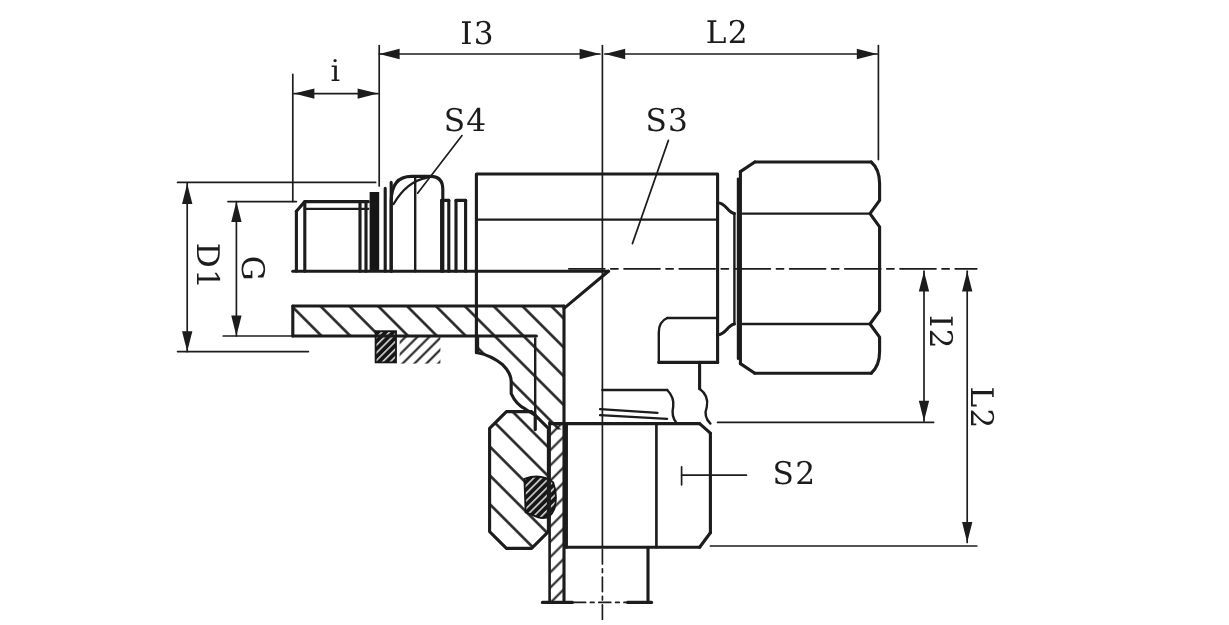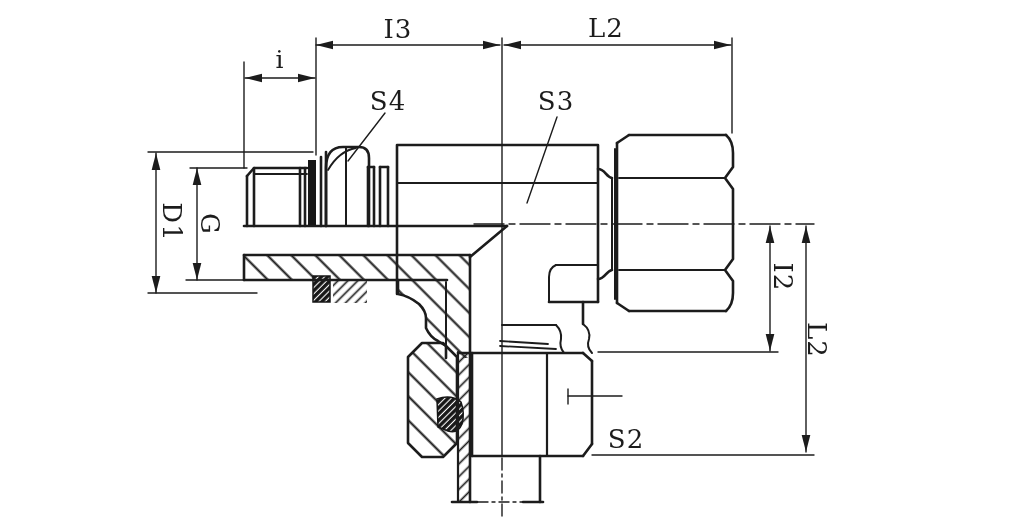--- a/index.html
+++ b/index.html
@@ -202,15 +202,15 @@
 
 <div class="lbl small" style="left:280px;top:59px;">i</div>
 <div class="lbl" style="left:398px;top:29px;">I3</div>
 <div class="lbl" style="left:606px;top:28px;">L2</div>
 <div class="lbl" style="left:388px;top:101px;">S4</div>
 <div class="lbl" style="left:556px;top:101px;text-align:right;">S3</div>
 <div class="lbl rot" style="left:172px;top:222px;">D1</div>
 <div class="lbl rot" style="left:210px;top:224px;">G</div>
 <div class="lbl rot" style="left:783px;top:277px;">I2</div>
 <div class="lbl rot" style="left:817px;top:340px;">L2</div>
-<div class="lbl" style="left:626px;top:395px;margin-top:44px;">S2</div>
+<div class="lbl" style="left:662px;top:395px;">S2</div>
 
 </div>
 
 </body></html>

